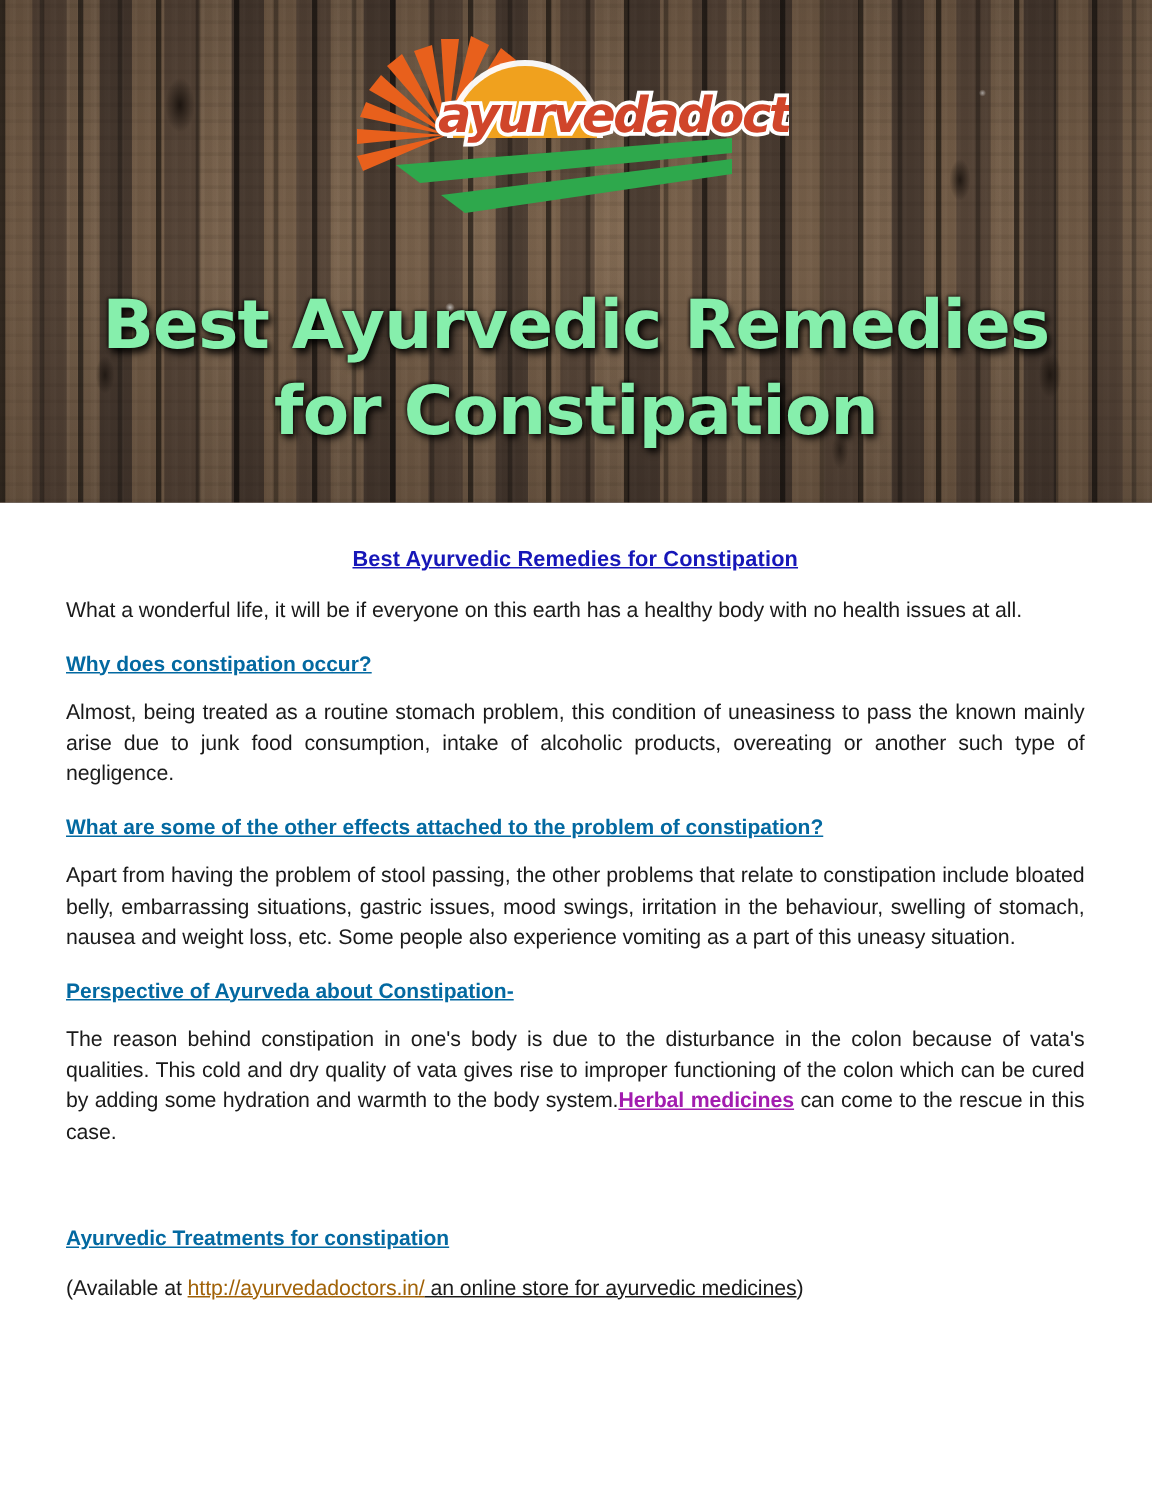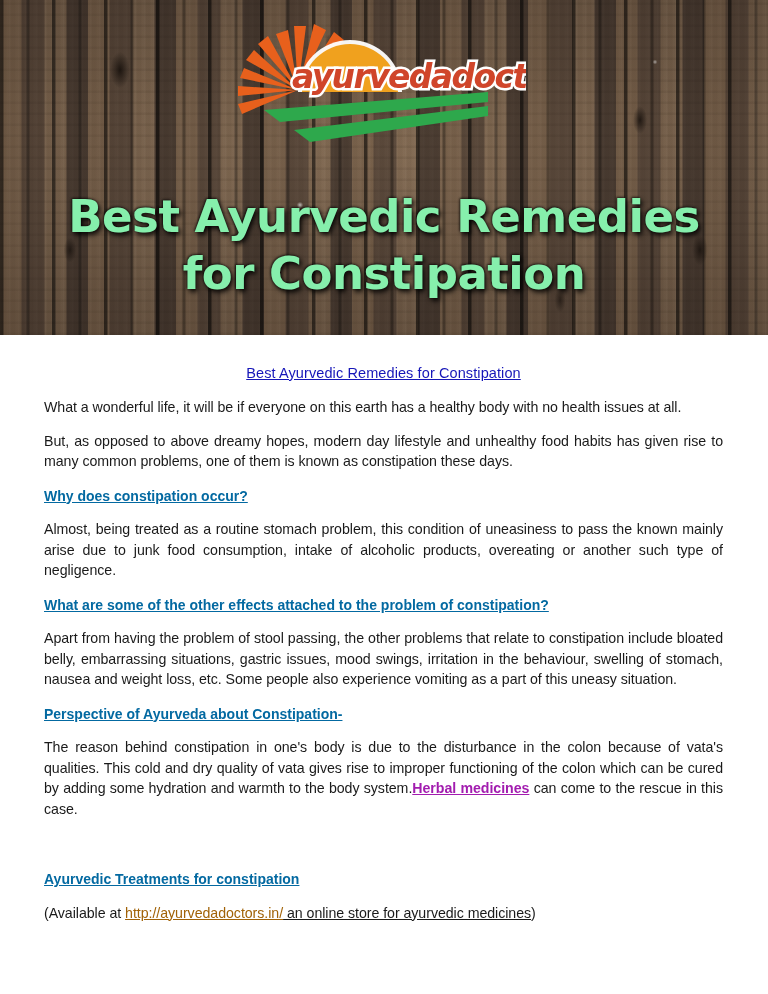--- a/index.html
+++ b/index.html
@@ -101,21 +101,21 @@
 
   
   .doc {
     padding: 0 45px 0 44px;
     box-sizing: border-box;
     width: 768px;
   }
   .doc-title {
     text-align: center;
     font-size: 14.5px;
-    font-weight: normal;
+    font-weight: bold;
     color: #1616b8;
     text-decoration: underline;
     margin: 30px 0 8px 0;
     letter-spacing: 0.1px;
   }
   p.para {
     font-size: 14.2px;
     line-height: 20.5px;
     margin: 13px 0 0 0;
     text-align: justify;
@@ -196,21 +196,20 @@
     <span class="l2">for Constipation</span>
   </div>
 </div>
 
 <div class="doc">
 
   <p class="doc-title">Best Ayurvedic Remedies for Constipation</p>
 
   <p class="para first">What a wonderful life, it will be if everyone on this earth has a healthy body with no health issues at all.</p>
 
-  <p class="para">But, as opposed to above dreamy hopes, modern day lifestyle and unhealthy food habits has given rise to many common problems, one of them is known as constipation these days.</p>
 
   <p class="heading">Why does constipation occur?</p>
 
   <p class="para">Almost, being treated as a routine stomach problem, this condition of uneasiness to pass the known mainly arise due to junk food consumption, intake of alcoholic products, overeating or another such type of negligence.</p>
 
   <p class="heading">What are some of the other effects attached to the problem of constipation?</p>
 
   <p class="para">Apart from having the problem of stool passing, the other problems that relate to constipation include bloated belly, embarrassing situations, gastric issues, mood swings, irritation in the behaviour, swelling of stomach, nausea and weight loss, etc. Some people also experience vomiting as a part of this uneasy situation.</p>
 
   <p class="heading">Perspective of Ayurveda about Constipation-</p>

